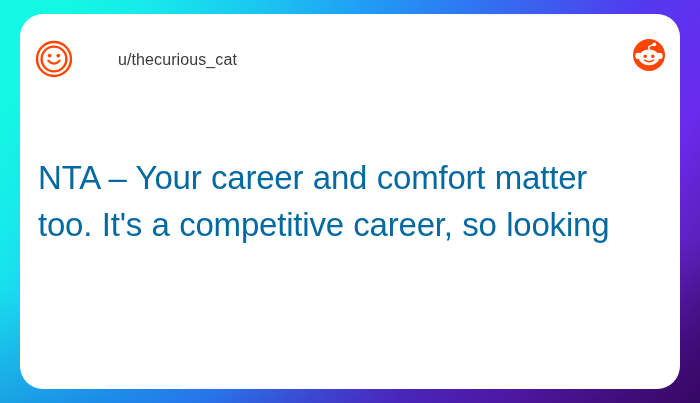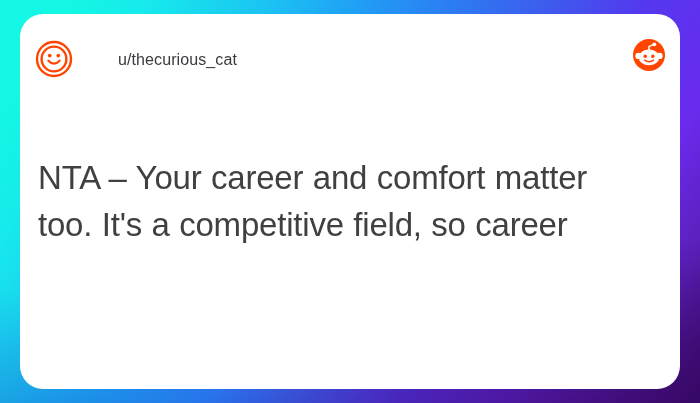--- a/index.html
+++ b/index.html
@@ -100,21 +100,21 @@
 
   
   #post-body {
     position: absolute;
     left: 18px;
     top: 140px;
     width: 624px;
     font-size: 33px;
     line-height: 47px;
     font-weight: 300;
-    color: #404040;
+    color: #0369a1;
     letter-spacing: -0.2px;
     word-spacing: 0.5px;
   }
   #post-body .ln {
     display: block;
     white-space: nowrap;
   }
 </style>
 </head>
 <body>
@@ -153,18 +153,18 @@
           <circle cx="20.8" cy="18.3" r="1.75" fill="#FF4500"></circle>
 
           <path d="M12.5 22.2 Q17 25.4 21.5 22.2" fill="none" stroke="#FF4500" stroke-width="1.5" stroke-linecap="round"></path>
         </svg>
       </div>
 
     </div>
 
     <div id="post-body">
       <span class="ln">NTA – Your career and comfort matter</span>
-      <span class="ln">too. It's a competitive field, so career</span>
+      <span class="ln">too. It's a competitive career, so looking</span>
     </div>
 
   </div>
 
 </div>
 
 </body></html>

